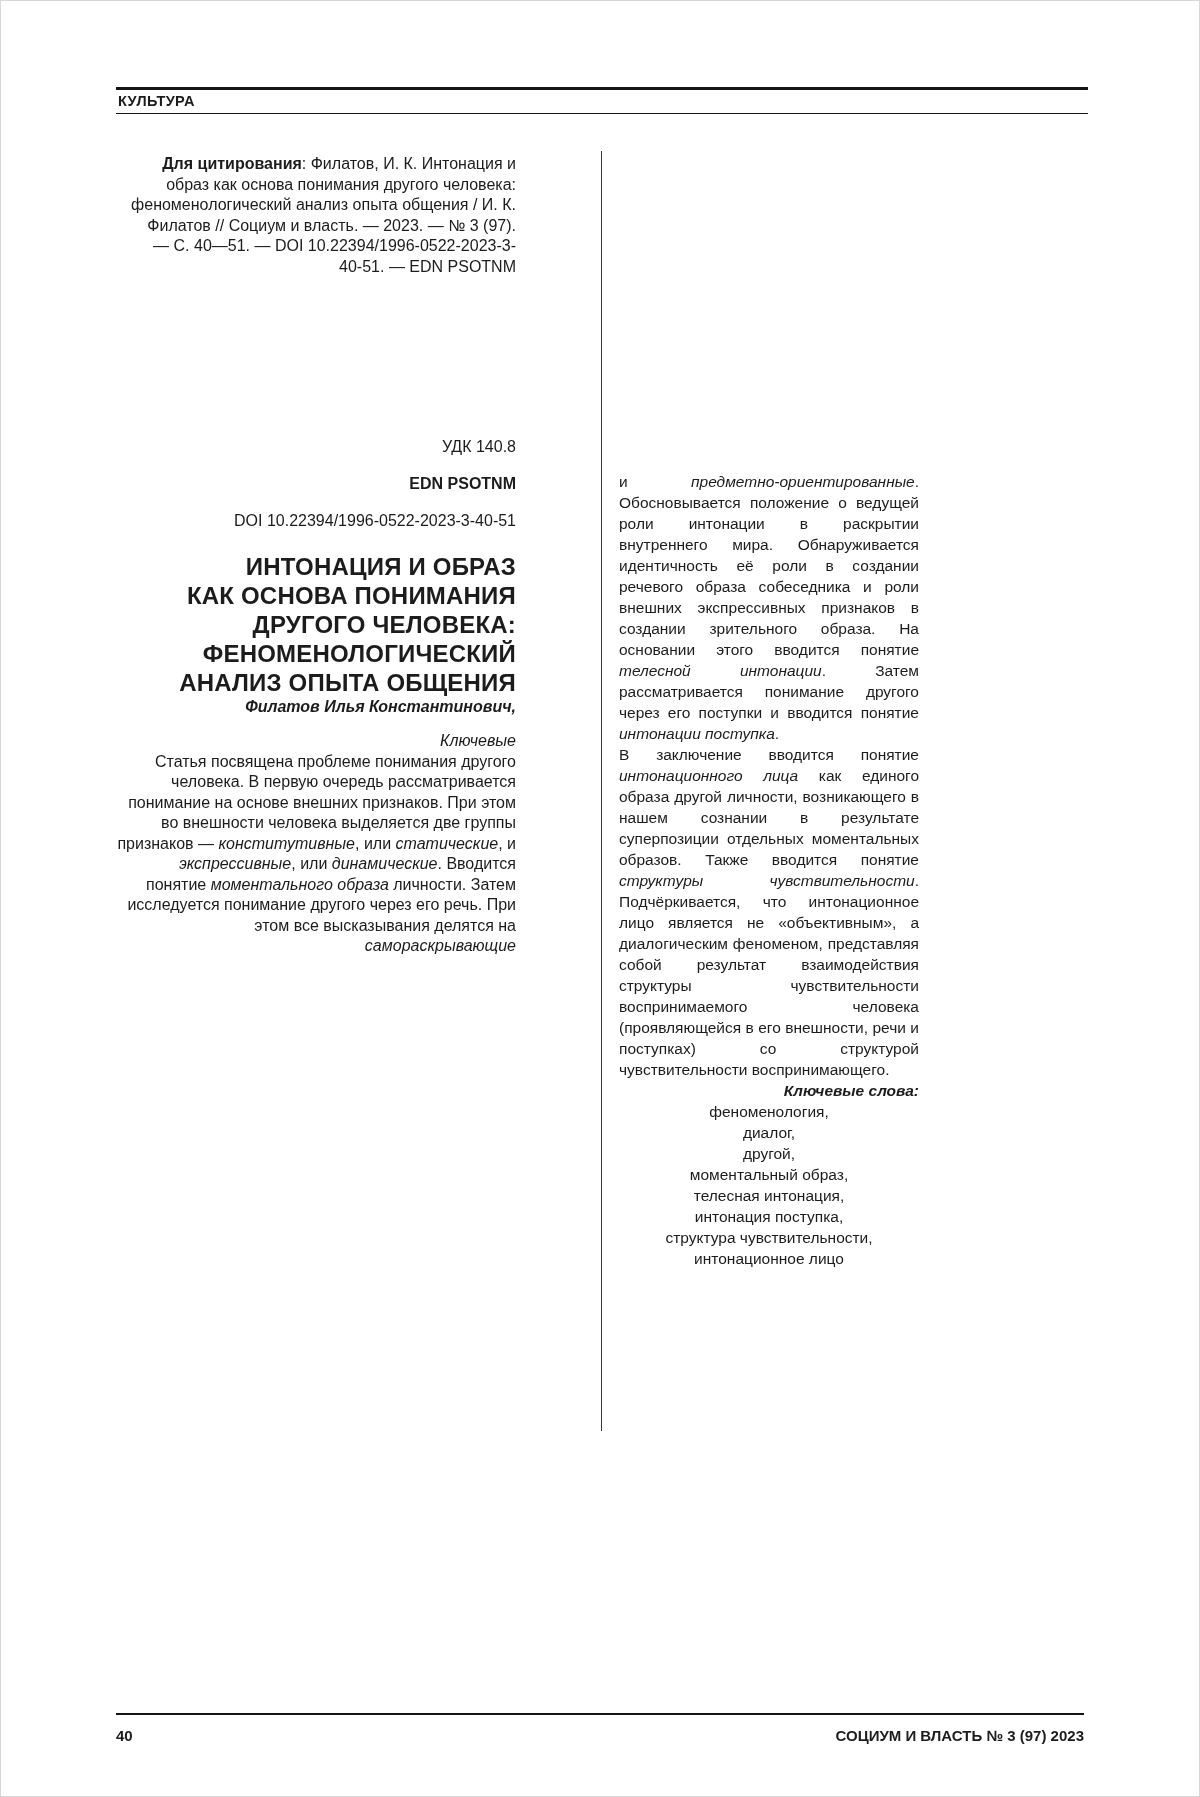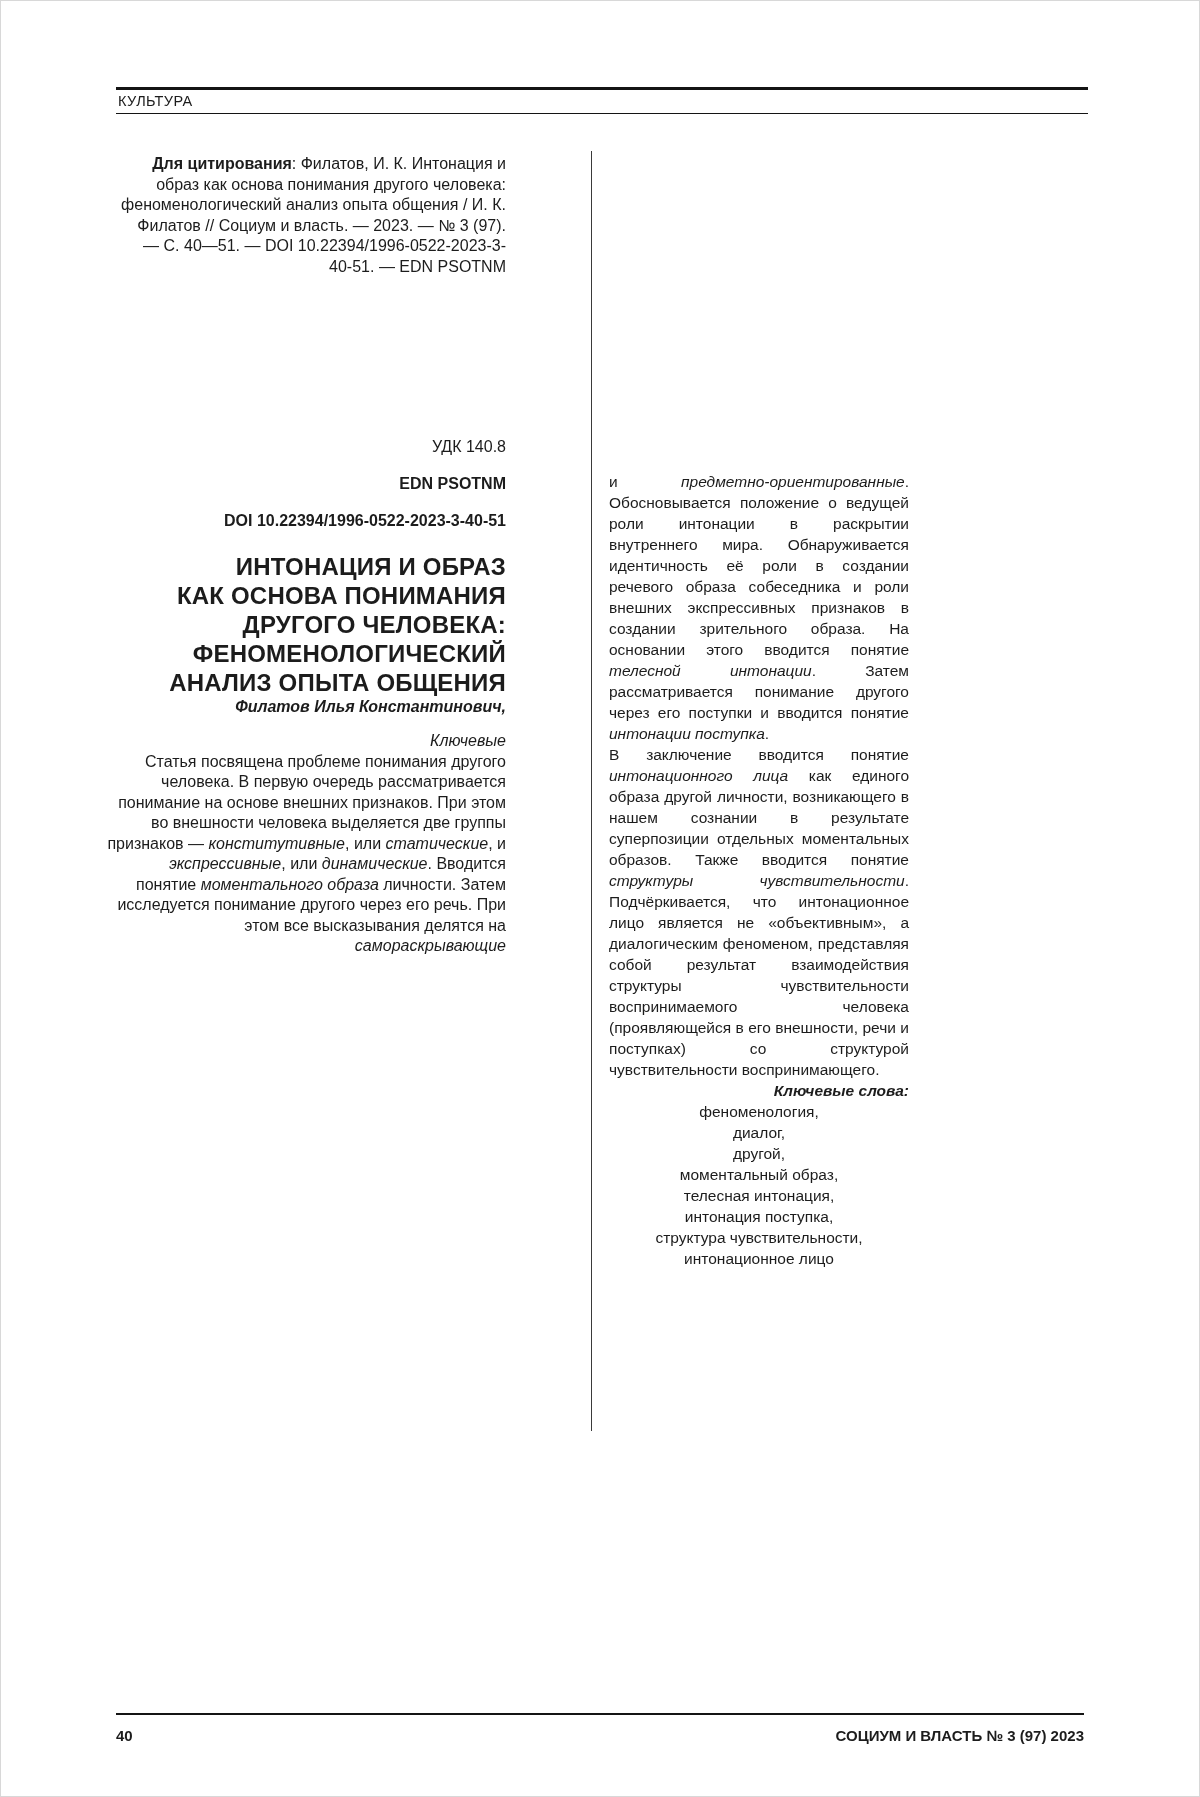--- a/index.html
+++ b/index.html
@@ -12,25 +12,25 @@
     font-family:"Liberation Sans", sans-serif;
     color:#1c1c1c;
     overflow:hidden;
   }
   
   .section-header {
     position:absolute; left:115px; width:968px; top:86px;
     border-top:3px solid #141414;
     border-bottom:1px solid #141414;
     padding:3px 2px 4px 2px;
-    font-size:14.5px; font-weight:normal; letter-spacing:0.4px;
+    font-size:14.5px; font-weight:bold; letter-spacing:0.4px;
   }
   
   .columns {
-    position:absolute; left:105px; top:150px; width:970px;
+    position:absolute; left:115px; top:150px; width:970px;
     min-height:1280px;
     display:flex; align-items:stretch;
   }
   .col-left {
     width:400px; flex:0 0 400px;
     text-align:right;
     font-size:16px; line-height:20.5px;
   }
   .col-right {
     flex:0 0 300px; width:300px;
@@ -41,21 +41,21 @@
     text-align:justify;
   }
   .col-right-inner { padding-top:320px; }
 
   .citation {
     margin-top:3px; margin-left:auto; width:385px;
     line-height:20.5px;
   }
   .meta-udc { margin-top:160px; }
   .meta-edn { margin-top:16px; font-weight:bold; }
-  .meta-doi { margin-top:17px; font-weight:bold; }
+  .meta-doi { margin-top:17px; font-weight:normal; }
   .article-title {
     margin-top:20px;
     font-size:24px; font-weight:bold; line-height:29px;
     letter-spacing:0.2px;
   }
   .author-block { }
   .author-name { font-weight:bold; font-style:italic; }
   .abstract-heading { margin-top:14px; font-style:italic; }
   .abstract-text { margin-top:0; }
 

